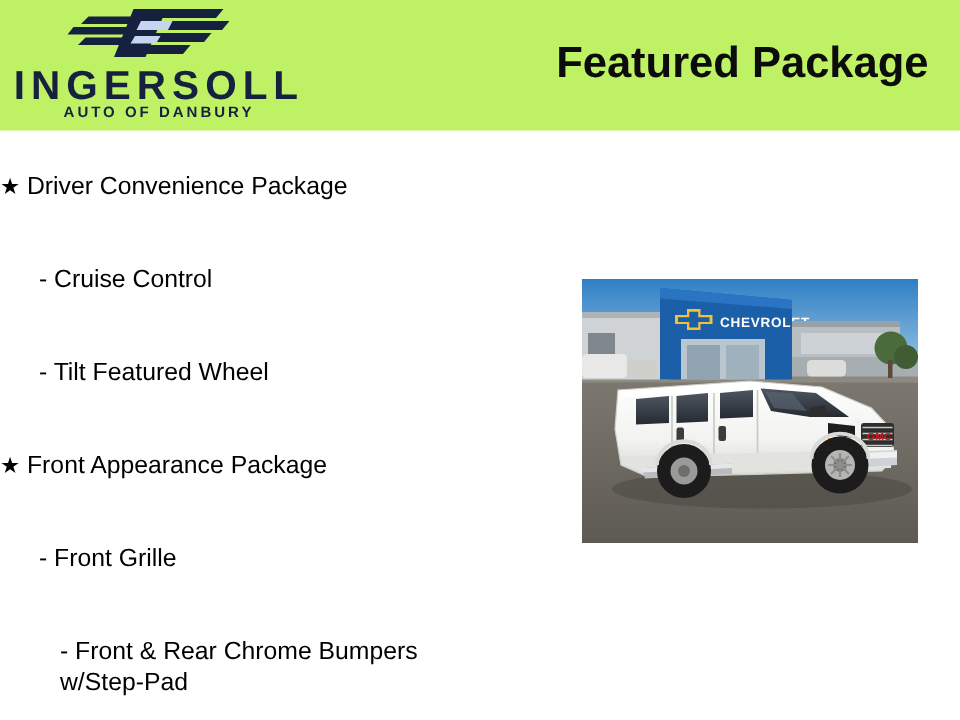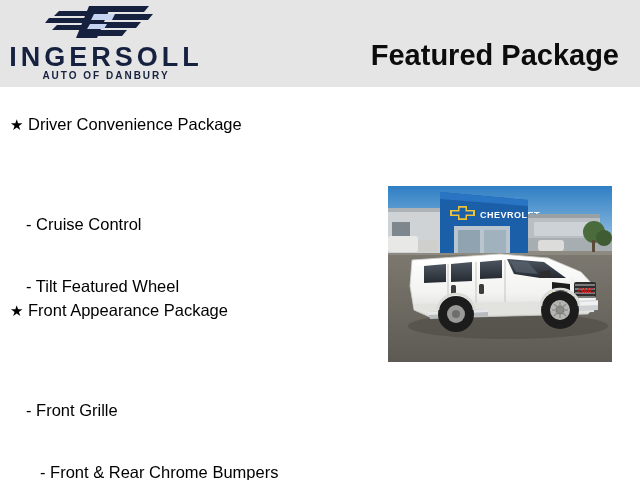--- a/index.html
+++ b/index.html
@@ -16,21 +16,21 @@
     position: relative;
   }
 
   
   .header {
     position: absolute;
     left: 0;
     top: 0;
     width: 640px;
     height: 87px;
-    background: #e5e5e5;
+    background: #bef264;
     box-sizing: border-box;
   }
 
   
   .logo {
     position: absolute;
     left: 0px;
     top: 0px;
     width: 210px;
     height: 87px;
@@ -66,21 +66,21 @@
     font-weight: bold;
     letter-spacing: 2.0px;
     color: #16213f;
     white-space: nowrap;
   }
 
   
   .header-title {
     position: absolute;
     right: 21px;
-    top: 35px;
+    top: 22px;
     font-size: 29px;
     line-height: 40px;
     font-weight: bold;
     color: #0c0c0c;
     letter-spacing: 0px;
     white-space: nowrap;
     text-align: right;
   }
 
   
@@ -89,25 +89,23 @@
     left: 0;
     top: 87px;
     width: 380px;
   }
   .feature-row {
     position: absolute;
     left: 0;
     width: 380px;
   }
   .feature-row.level-main {
-    padding-left: 10px;
   }
   .feature-row.level-sub {
     padding-left: 26px;
-    margin-top: 38px;
   }
   .bullet-star {
     display: inline-block;
     width: 18px;
     font-size: 15px;
     line-height: 21px;
     vertical-align: top;
     color: #000000;
   }
   .feature-text {

